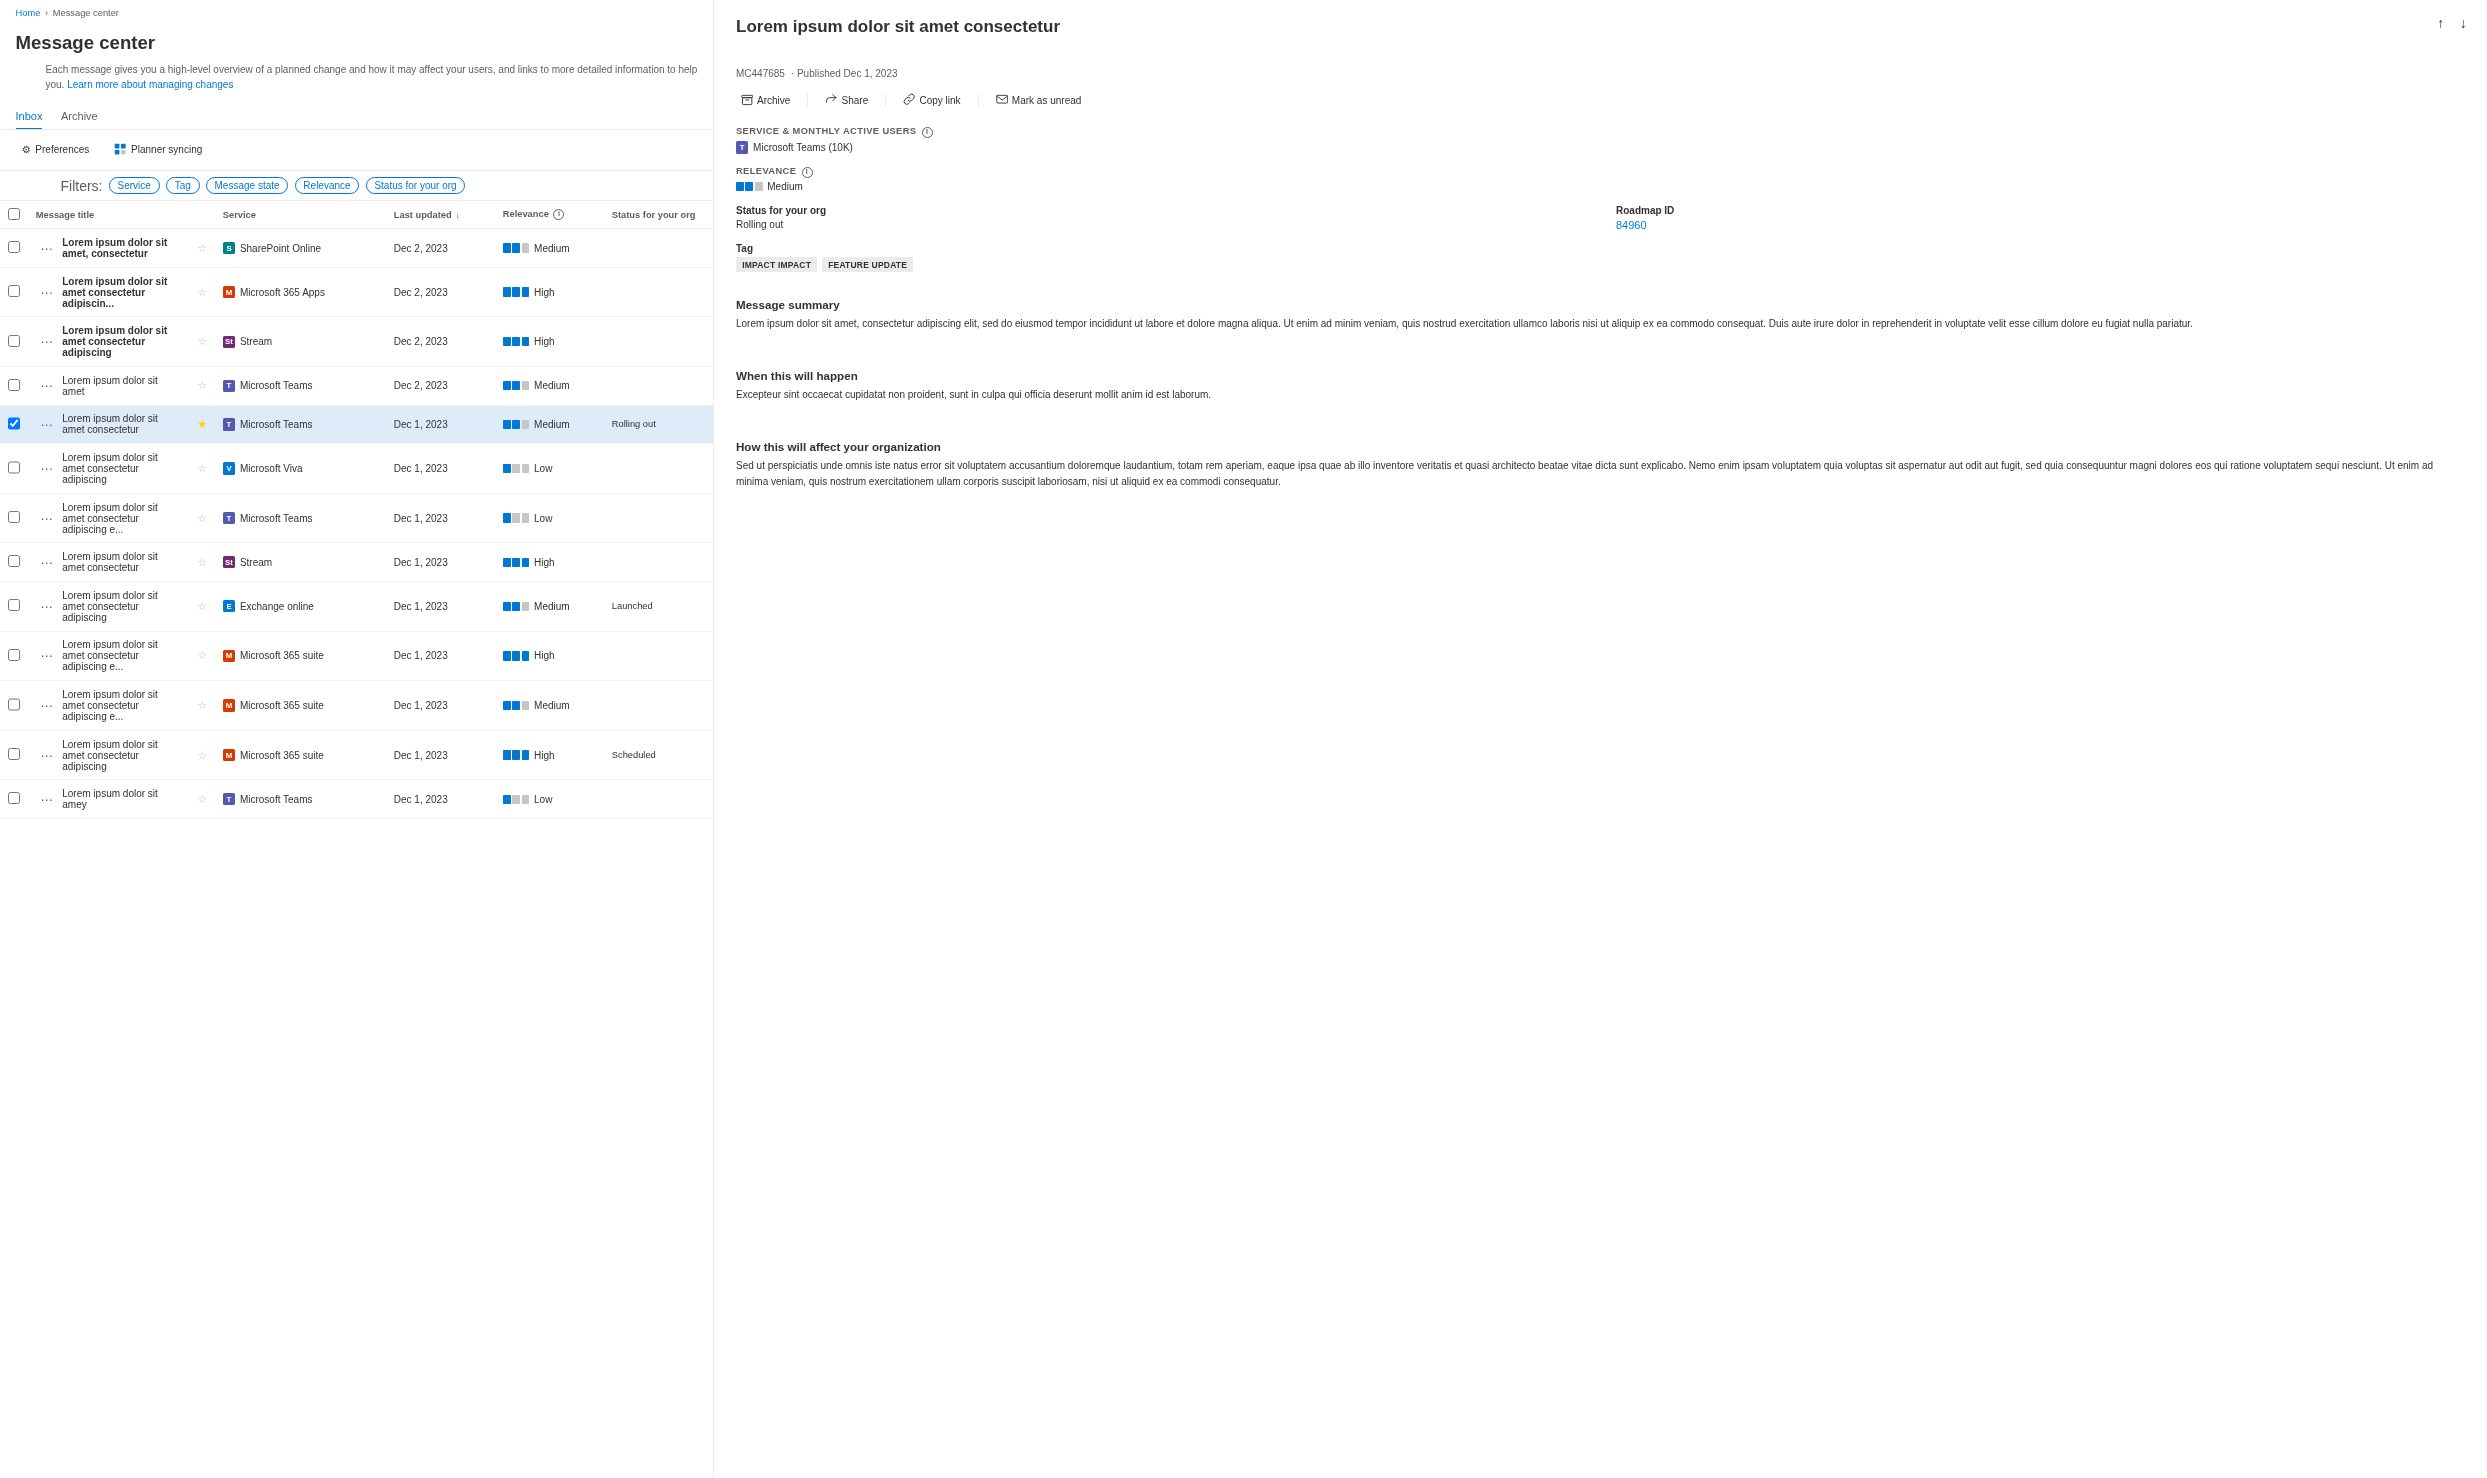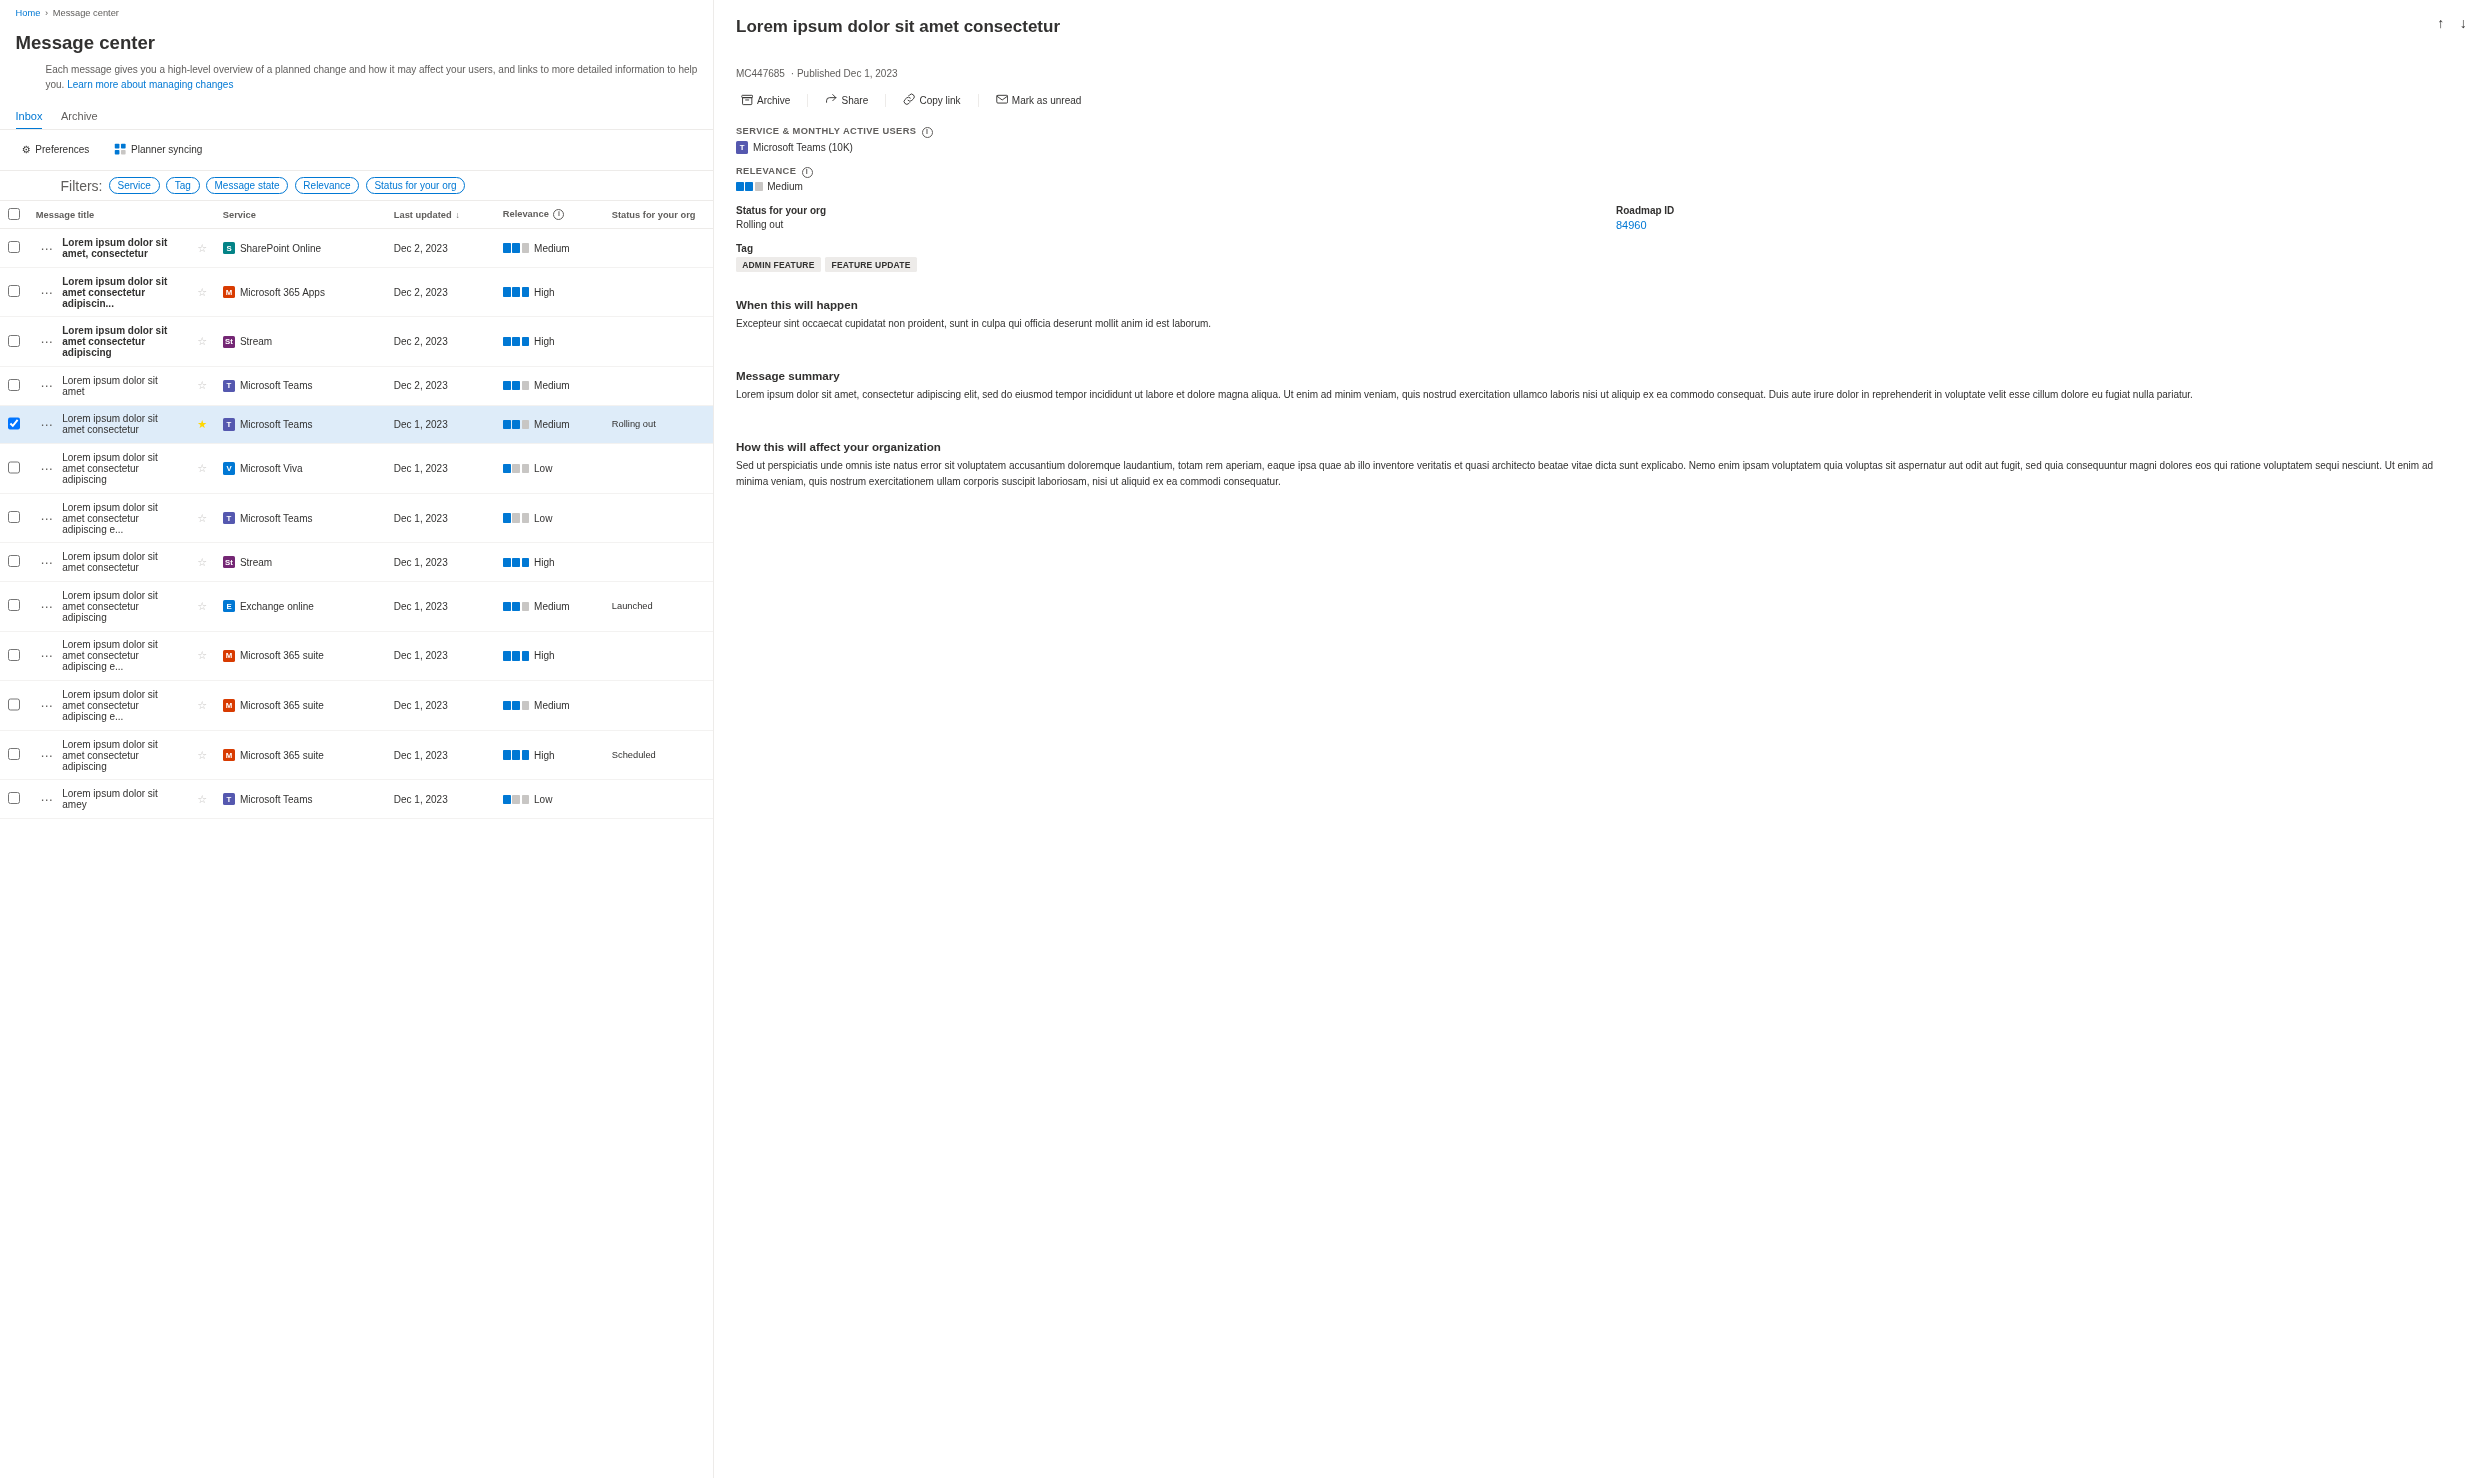--- a/index.html
+++ b/index.html
@@ -663,36 +663,36 @@
     </div>
     <div class="col-item">
       <div class="col-label">Roadmap ID</div>
       <a href="#" class="roadmap-link">84960</a>
     </div>
   </div>
 
   <div class="detail-section">
     <div class="col-label">Tag</div>
     <div class="tag-list">
-      <span class="tag-badge">ADMIN FEATURE</span>
+      <span class="tag-badge">IMPACT IMPACT</span>
       <span class="tag-badge">FEATURE UPDATE</span>
     </div>
+  </div>
+
+  <div class="detail-section">
+    <div class="section-header">Message summary</div>
+    <p class="body-text">Lorem ipsum dolor sit amet, consectetur adipiscing elit, sed do eiusmod tempor incididunt ut labore et dolore magna aliqua. Ut enim ad minim veniam, quis nostrud exercitation ullamco laboris nisi ut aliquip ex ea commodo consequat. Duis aute irure dolor in reprehenderit in voluptate velit esse cillum dolore eu fugiat nulla pariatur.</p>
   </div>
 
   <div class="detail-section">
     <div class="section-header">When this will happen</div>
     <p class="body-text">Excepteur sint occaecat cupidatat non proident, sunt in culpa qui officia deserunt mollit anim id est laborum.</p>
   </div>
 
   <div class="detail-section">
-    <div class="section-header">Message summary</div>
-    <p class="body-text">Lorem ipsum dolor sit amet, consectetur adipiscing elit, sed do eiusmod tempor incididunt ut labore et dolore magna aliqua. Ut enim ad minim veniam, quis nostrud exercitation ullamco laboris nisi ut aliquip ex ea commodo consequat. Duis aute irure dolor in reprehenderit in voluptate velit esse cillum dolore eu fugiat nulla pariatur.</p>
-  </div>
-
-  <div class="detail-section">
     <div class="section-header">How this will affect your organization</div>
     <p class="body-text">Sed ut perspiciatis unde omnis iste natus error sit voluptatem accusantium doloremque laudantium, totam rem aperiam, eaque ipsa quae ab illo inventore veritatis et quasi architecto beatae vitae dicta sunt explicabo. Nemo enim ipsam voluptatem quia voluptas sit aspernatur aut odit aut fugit, sed quia consequuntur magni dolores eos qui ratione voluptatem sequi nesciunt.
 
 Ut enim ad minima veniam, quis nostrum exercitationem ullam corporis suscipit laboriosam, nisi ut aliquid ex ea commodi consequatur.</p>
   </div>
 
 
 </div>
 
 

